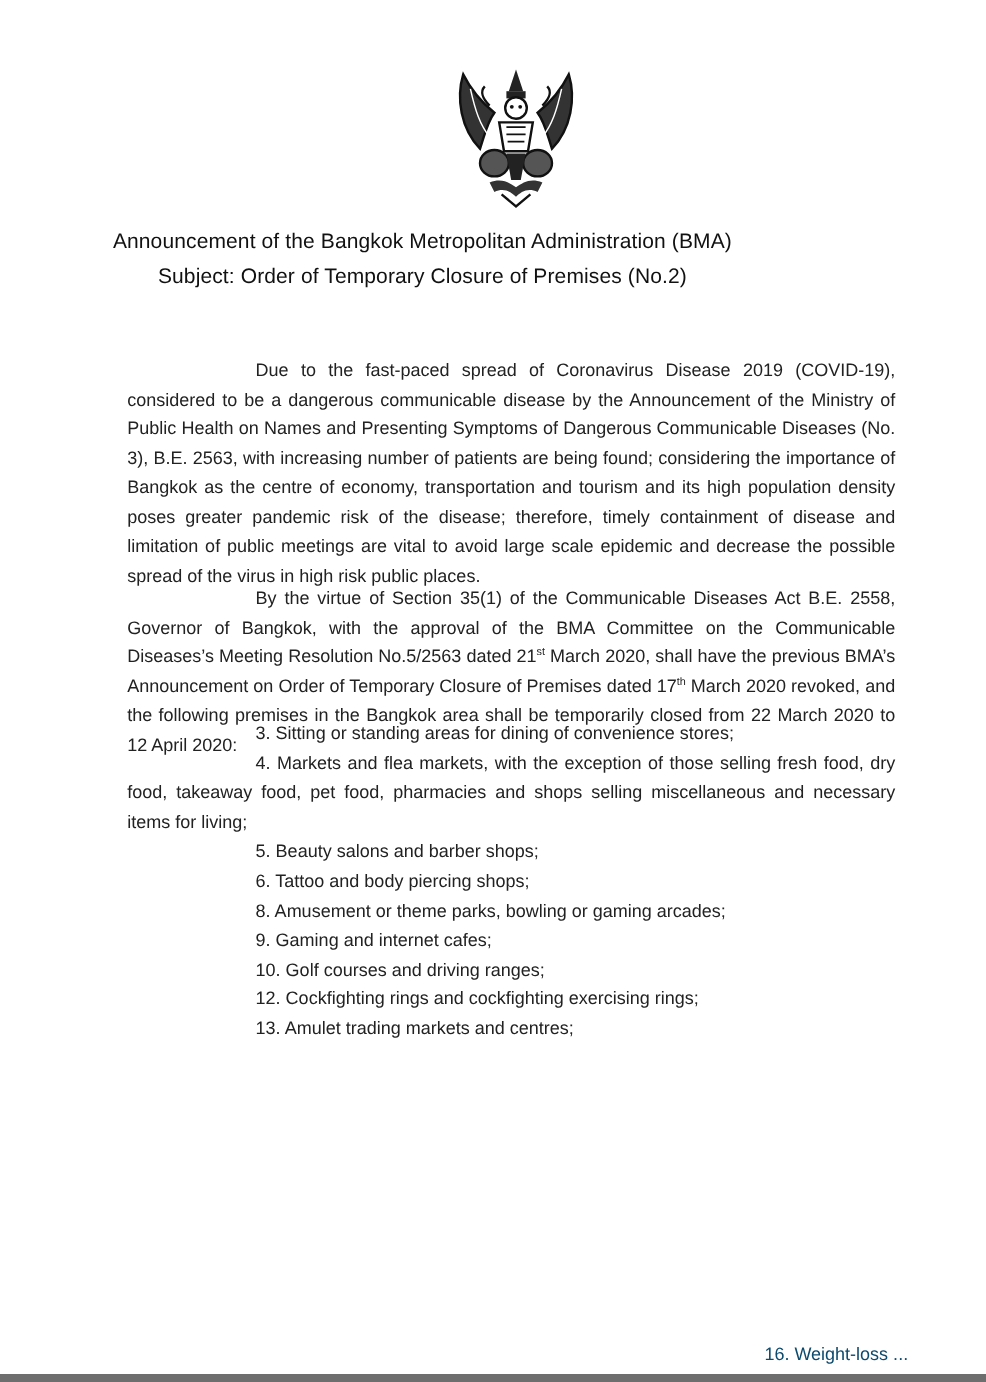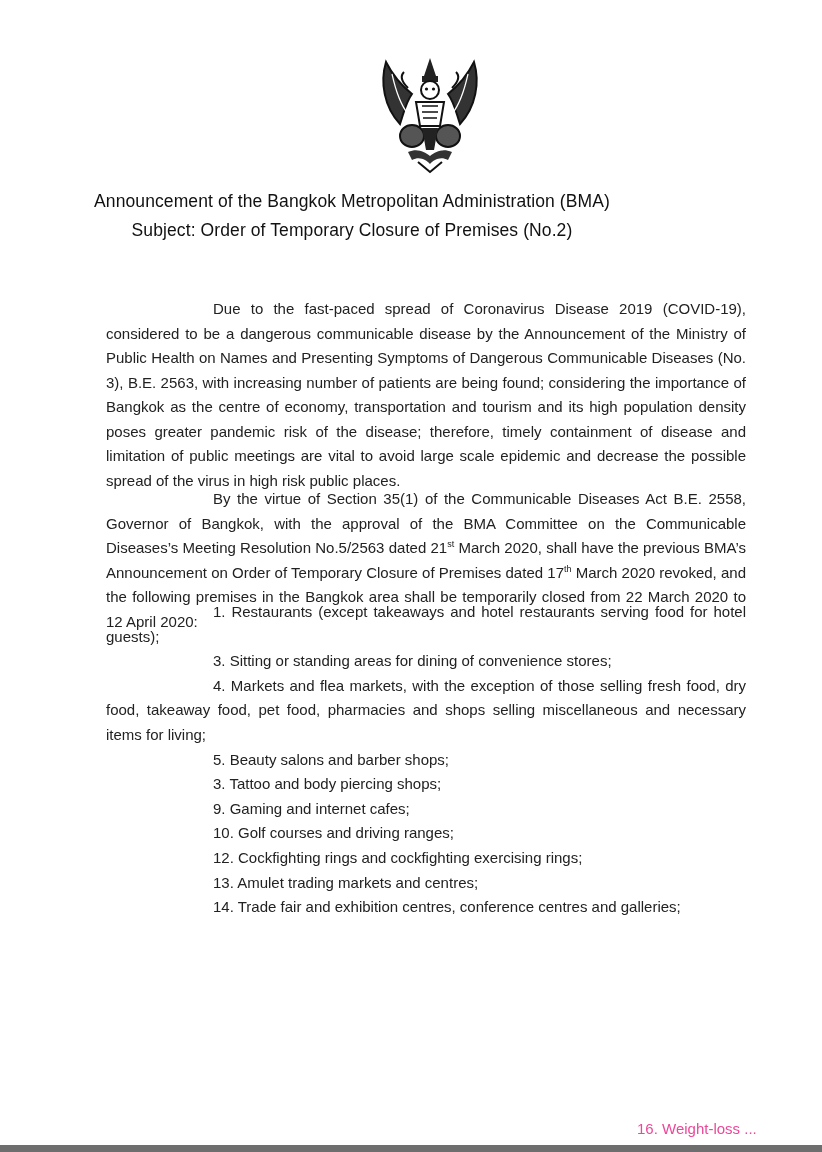--- a/index.html
+++ b/index.html
@@ -18,21 +18,21 @@
   .t2 { top:220px; }
   .body { position:absolute; left:106px; width:640px; font-size:15px; line-height:24.5px; color:#222; }
   .para { text-align:justify; text-align-last:left; margin:0; }
   .indent { text-indent:107px; }
   .p1 { top:272px;margin-top:25px; }
   .p2 { top:487px; }
   .list { position:absolute; left:106px; width:640px; top:600px; font-size:15px; line-height:24.6px; }
   .li { margin:0; text-align:justify; text-align-last:left; }
   .li.indent { text-indent:107px; }
   sup { font-size:9px; line-height:0; vertical-align:6px; }
-  .footer { position:absolute; left:637px; top:1127px; font-size:15px; color:#ec4899; }
+  .footer { position:absolute; left:637px; top:1127px; font-size:15px; color:#0c4a6e; }
   .footer { top:1120px; }
 </style>
 </head>
 <body>
 
 <div class="page">
 
   <svg class="emblem" viewBox="0 0 104 122">
     <g fill="none" stroke="#111" stroke-width="2">
 
@@ -64,27 +64,26 @@
   </svg>
 
   <div class="title t1">Announcement of the Bangkok Metropolitan Administration (BMA)</div>
   <div class="title t2">Subject: Order of Temporary Closure of Premises (No.2)</div>
 
   <p class="body para indent p1">Due to the fast-paced spread of Coronavirus Disease 2019 (COVID-19), considered to be a dangerous communicable disease by the Announcement of the Ministry of Public Health on Names and Presenting Symptoms of Dangerous Communicable Diseases (No. 3), B.E. 2563, with increasing number of patients are being found; considering the importance of Bangkok as the centre of economy, transportation and tourism and its high population density poses greater pandemic risk of the disease; therefore, timely containment of disease and limitation of public meetings are vital to avoid large scale epidemic and decrease the possible spread of the virus in high risk public places.</p>
 
   <p class="body para indent p2"><span>By the virtue of Section 35(1) of the Communicable Diseases Act B.E. 2558, Governor of Bangkok, with the approval of the BMA Committee on the Communicable Diseases’s Meeting Resolution No.5/2563 dated 21</span><sup>st</sup><span> March 2020, shall have the previous BMA’s Announcement on Order of Temporary Closure of Premises dated 17</span><sup>th</sup><span> March 2020 revoked, and the following premises in the Bangkok area shall be temporarily closed from 22 March 2020 to 12 April 2020:</span></p>
 
   <div class="list">
-    <p class="li indent">1. Restaurants (except takeaways and hotel restaurants serving food for hotel guests);</p>
     <p class="li indent">3. Sitting or standing areas for dining of convenience stores;</p>
     <p class="li indent">4. Markets and flea markets, with the exception of those selling fresh food, dry food, takeaway food, pet food, pharmacies and shops selling miscellaneous and necessary items for living;</p>
     <p class="li indent">5. Beauty salons and barber shops;</p>
-    <p class="li indent">3. Tattoo and body piercing shops;</p>
+    <p class="li indent">6. Tattoo and body piercing shops;</p>
+    <p class="li indent">8. Amusement or theme parks, bowling or gaming arcades;</p>
     <p class="li indent">9. Gaming and internet cafes;</p>
     <p class="li indent">10. Golf courses and driving ranges;</p>
     <p class="li indent">12. Cockfighting rings and cockfighting exercising rings;</p>
     <p class="li indent">13. Amulet trading markets and centres;</p>
-    <p class="li indent">14. Trade fair and exhibition centres, conference centres and galleries;</p>
   </div>
 
   <div class="footer">16. Weight-loss ...</div>
 </div>
 <div class="bottom-bar"></div>
 
 </body></html>

